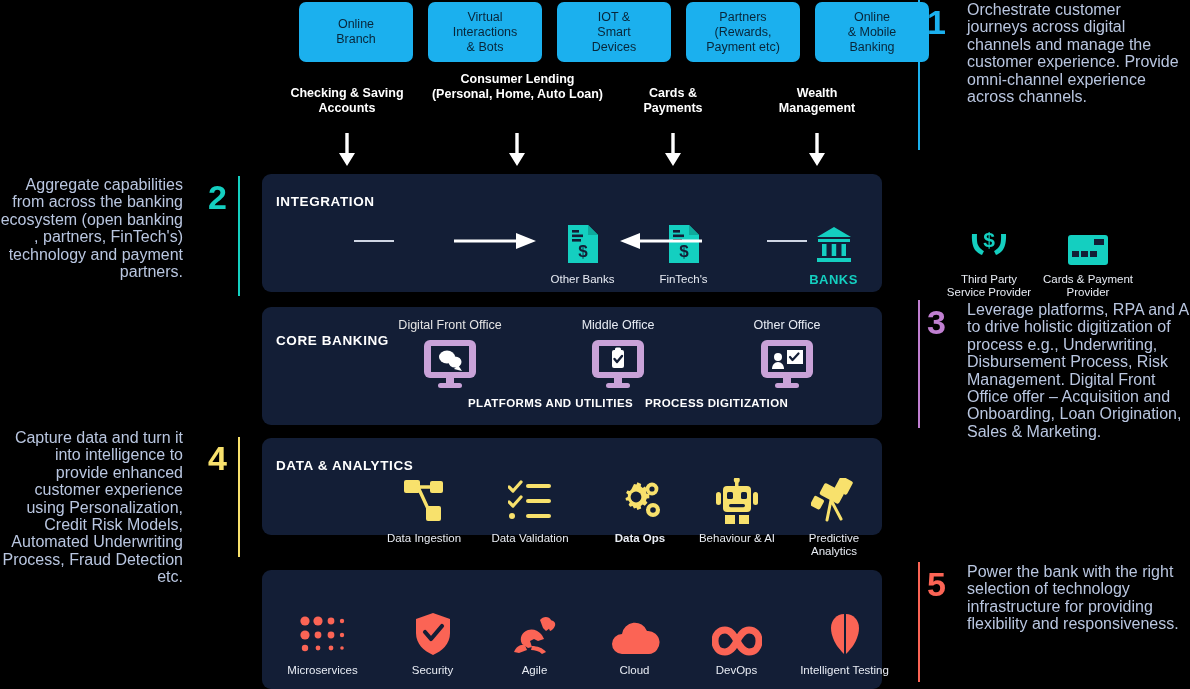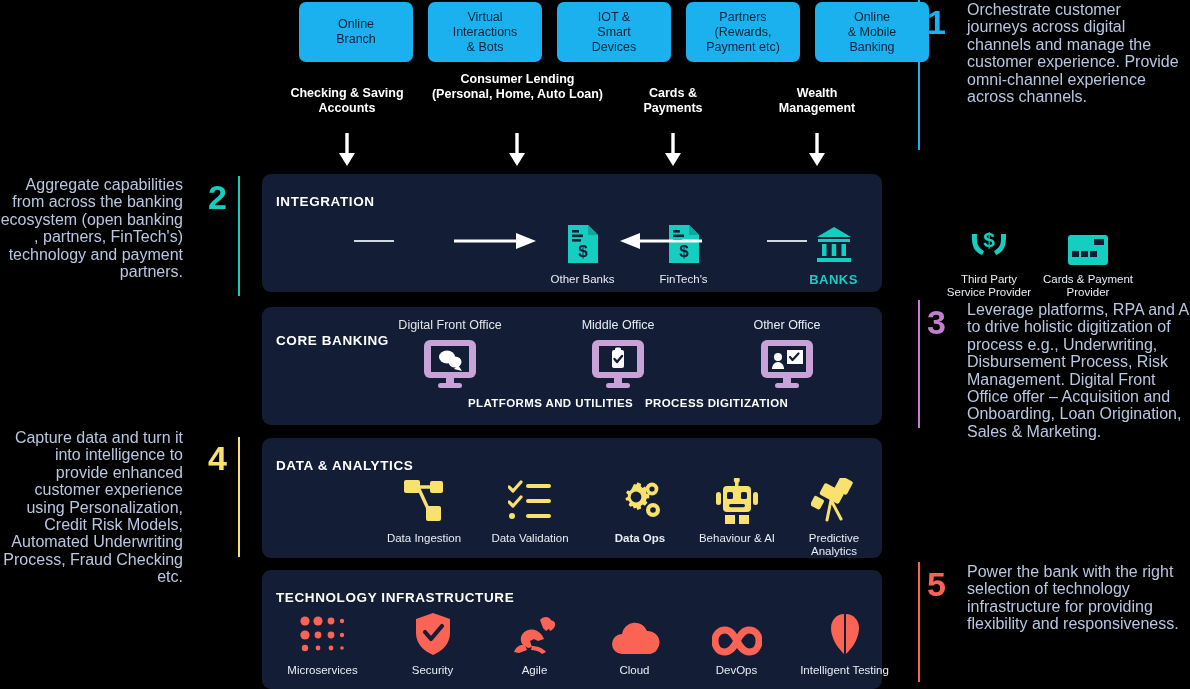--- a/index.html
+++ b/index.html
@@ -235,21 +235,21 @@
           <rect x="28" y="12" width="16" height="14" fill="#ffffff"></rect>
           <path d="M31 19l2.5 3 6-6.5" stroke="#131E36" stroke-width="2.2" fill="none" stroke-linecap="round" stroke-linejoin="round"></path>
         </svg>
       </div>
     </div>
 
     <div class="caps" style="left:206px;top:90px;">PLATFORMS AND UTILITIES</div>
     <div class="caps" style="left:383px;top:90px;">PROCESS DIGITIZATION</div>
   </div>
 
-  <div class="panel" style="top:438px;height:120px;">
+  <div class="panel" style="top:438px;height:97px;">
     <div class="panel-title ptitle-main">DATA &amp; ANALYTICS</div>
 
     <div class="item" style="left:107px;top:40px;width:110px;">
       <div class="ic">
         <svg width="44" height="46" viewBox="0 0 44 46">
           <rect x="2" y="2" width="16" height="13" rx="2" fill="#F8E16C"></rect>
           <rect x="28" y="3" width="13" height="12" rx="2" fill="#F8E16C"></rect>
           <rect x="24" y="28" width="15" height="15" rx="2" fill="#F8E16C"></rect>
           <path d="M16 9h14M16 9l12 26" stroke="#F8E16C" stroke-width="3.4" fill="none"></path>
         </svg>
@@ -311,21 +311,20 @@
           <rect x="1" y="19" width="11" height="11" rx="2" transform="rotate(28 6 24)" fill="#F8E16C"></rect>
           <path d="M20 22l-4 20M20 22l10 19" stroke="#F8E16C" stroke-width="3" stroke-linecap="round"></path>
         </svg>
       </div>
       <div class="lbl">Predictive
 Analytics</div>
     </div>
   </div>
 
   <div class="panel" style="top:570px;height:119px;">
-    <div class="panel-title ptitle-main">TECHNOLOGY INFRASTRUCTURE</div>
 
     <div class="item" style="left:8px;top:40px;width:105px;">
       <div class="ic">
         <svg width="46" height="40" viewBox="0 0 46 40">
           <circle cx="5" cy="5" r="4.6" fill="#FB6455"></circle>
             <circle cx="18" cy="5" r="4.6" fill="#FB6455"></circle>
             <circle cx="31" cy="5" r="3.4" fill="#FB6455"></circle>
             <circle cx="42" cy="5" r="2.2" fill="#FB6455"></circle>
           <circle cx="5" cy="19" r="4.6" fill="#FB6455"></circle>
             <circle cx="18" cy="19" r="3.4" fill="#FB6455"></circle>
@@ -406,21 +405,21 @@
 
   <div class="ann right">
     <div class="bar" style="left:918px;top:300px;height:128px;background:#C07FD1;"></div>
     <div class="num" style="left:927px;top:305px;color:#C07FD1;">3</div>
     <div class="txt" style="left:967px;top:301px;width:228px;">Leverage platforms, RPA and AI to drive holistic digitization of process e.g., Underwriting, Disbursement Process, Risk Management. Digital Front Office offer – Acquisition and Onboarding, Loan Origination, Sales &amp; Marketing.</div>
   </div>
 
   <div class="ann left">
     <div class="bar" style="left:238px;top:437px;height:120px;background:#F8E16C;"></div>
     <div class="num" style="left:208px;top:441px;color:#F8E16C;">4</div>
-    <div class="txt" style="left:0px;top:429px;width:183px;">Capture data and turn it into intelligence to provide enhanced customer experience using Personalization, Credit Risk Models, Automated Underwriting Process, Fraud Checking etc.</div>
+    <div class="txt" style="left:0px;top:429px;width:183px;">Capture data and turn it into intelligence to provide enhanced customer experience using Personalization, Credit Risk Models, Automated Underwriting Process, Fraud Detection etc.</div>
   </div>
 
   <div class="ann right">
     <div class="bar" style="left:918px;top:562px;height:120px;background:#FB6455;"></div>
     <div class="num" style="left:927px;top:567px;color:#FB6455;">5</div>
     <div class="txt" style="left:967px;top:563px;width:228px;">Power the bank with the right selection of technology infrastructure for providing flexibility and responsiveness.</div>
   </div>
 
 </div>
 

